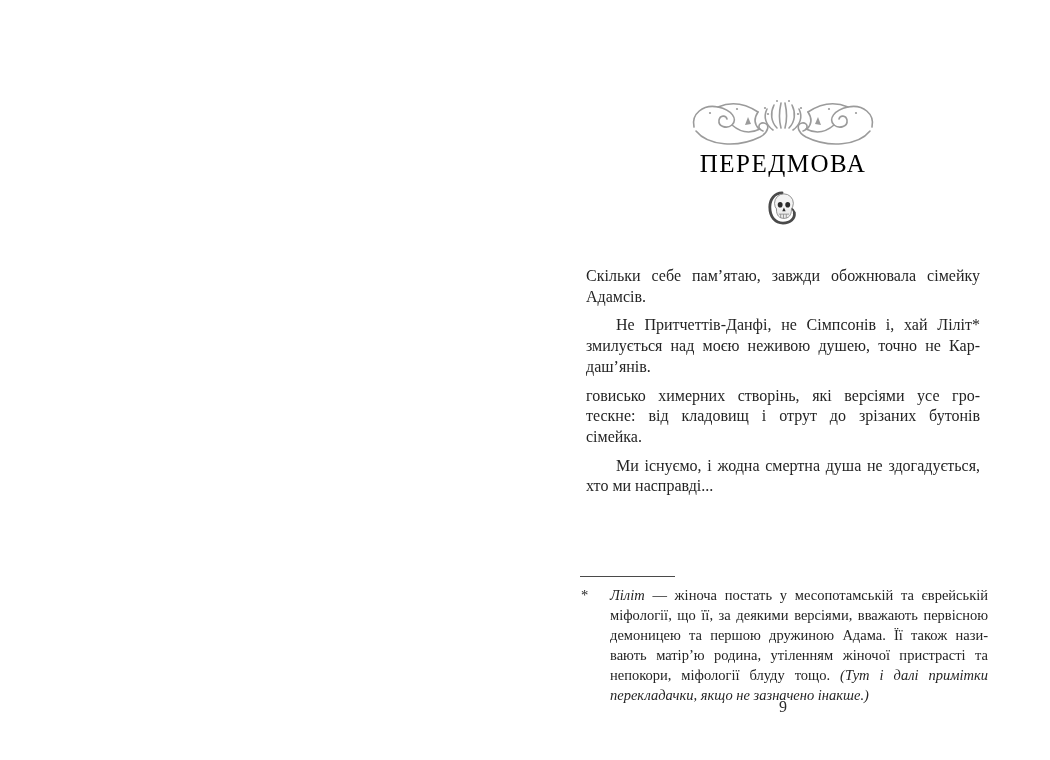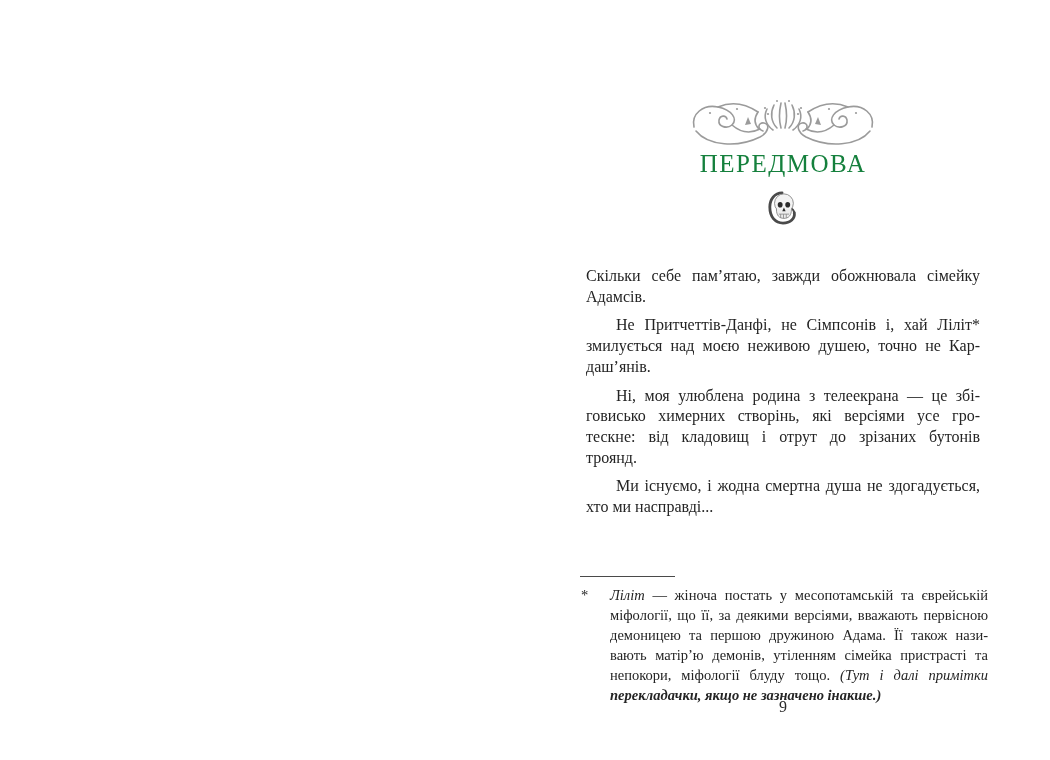--- a/index.html
+++ b/index.html
@@ -29,21 +29,21 @@
   }
   .heading {
     position: absolute;
     top: 150px; left: 0;
     width: 100%;
     margin: 0;
     text-align: center;
     font-size: 25px;
     font-weight: normal;
     letter-spacing: 1.5px;
-    color: #15803d;
+    color: #000000;
   }
   .skull {
     position: absolute;
     top: 189px; left: 50%;
     transform: translateX(-50%);
     width: 32px; height: 38px;
   }
   .body-text {
     position: absolute;
     top: 258px; left: 0;
@@ -76,21 +76,21 @@
   }
   .fn-marker {
     position: absolute;
     left: 3px; top: 0;
   }
   .fn-lines { margin-left: 32px; }
   .fn-line {
     text-align: justify;
     text-align-last: justify;
   }
-  .fn-line.last { text-align-last: left; font-weight: bold; }
+  .fn-line.last { text-align-last: left; }
   .page-number {
     position: absolute;
     top: 698px; left: 0;
     width: 100%;
     text-align: center;
     font-size: 16px;
     color: #2b2b2b;
   }
 </style>
 </head>
@@ -143,40 +143,39 @@
         <div class="paragraph">
           <div class="line">Скільки себе пам’ятаю, завжди обожнювала сімейку</div>
           <div class="line last">Адамсів.</div>
         </div>
         <div class="paragraph">
           <div class="line indent">Не Притчеттів-Данфі, не Сімпсонів і, хай Ліліт*</div>
           <div class="line">змилується над моєю неживою душею, точно не Кар-</div>
           <div class="line last">даш’янів.</div>
         </div>
         <div class="paragraph">
-          <div class="line indent">Ні, моя улюблена родина з телеекрана — це збі-</div>
           <div class="line">говисько химерних створінь, які версіями усе гро-</div>
           <div class="line">тескне: від кладовищ і отрут до зрізаних бутонів</div>
-          <div class="line last">троянд.</div>
+          <div class="line last">сімейка.</div>
         </div>
         <div class="paragraph">
           <div class="line indent">Ми існуємо, і жодна смертна душа не здогадується,</div>
           <div class="line last">хто ми насправді...</div>
         </div>
       </div>
 
     <div class="footnote">
       <div class="footnote-rule"></div>
       <div class="footnote-body">
         <span class="fn-marker">*</span>
         <div class="fn-lines">
             <div class="fn-line"><i>Ліліт</i><span> — жіноча постать у месопотамській та єврейській</span></div>
             <div class="fn-line"><span>міфології, що її, за деякими версіями, вважають первісною</span></div>
             <div class="fn-line"><span>демоницею та першою дружиною Адама. Її також нази-</span></div>
-            <div class="fn-line"><span>вають матір’ю демонів, утіленням сімейка пристрасті та</span></div>
+            <div class="fn-line"><span>вають матір’ю родина, утіленням жіночої пристрасті та</span></div>
             <div class="fn-line"><span>непокори, міфології блуду тощо. </span><i>(Тут і далі примітки</i></div>
             <div class="fn-line last"><i>перекладачки, якщо не зазначено інакше.)</i></div>
           </div>
       </div>
     </div>
 
     <div class="page-number">9</div>
   </div>
 </div>
 

